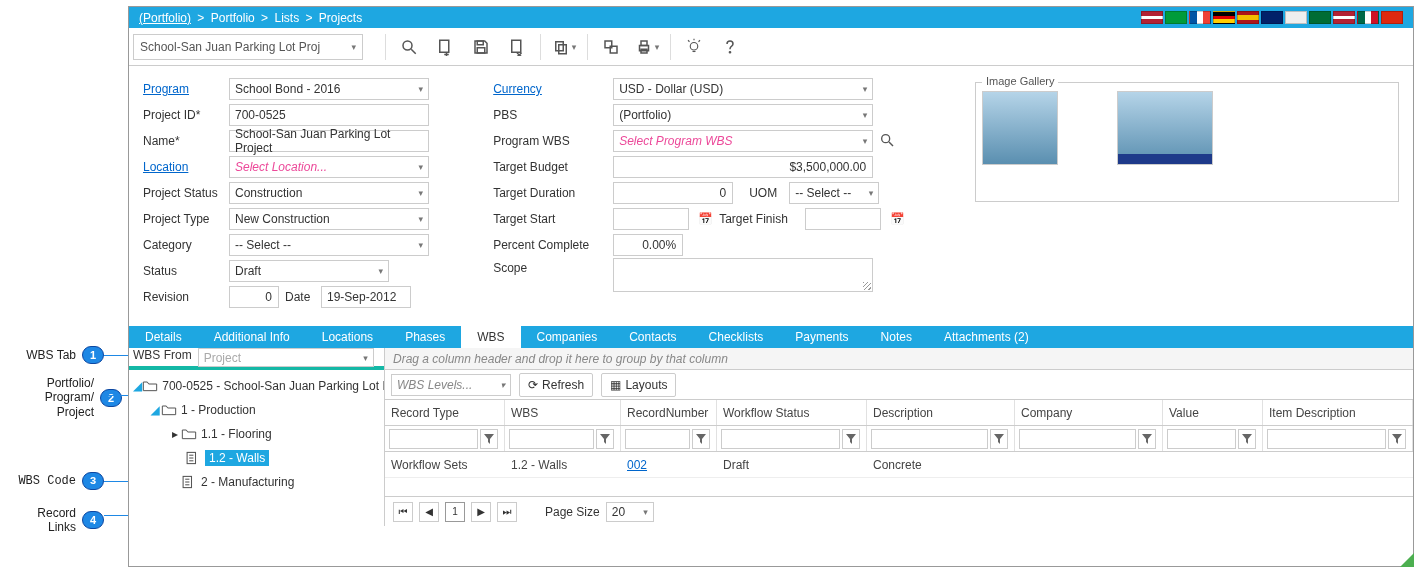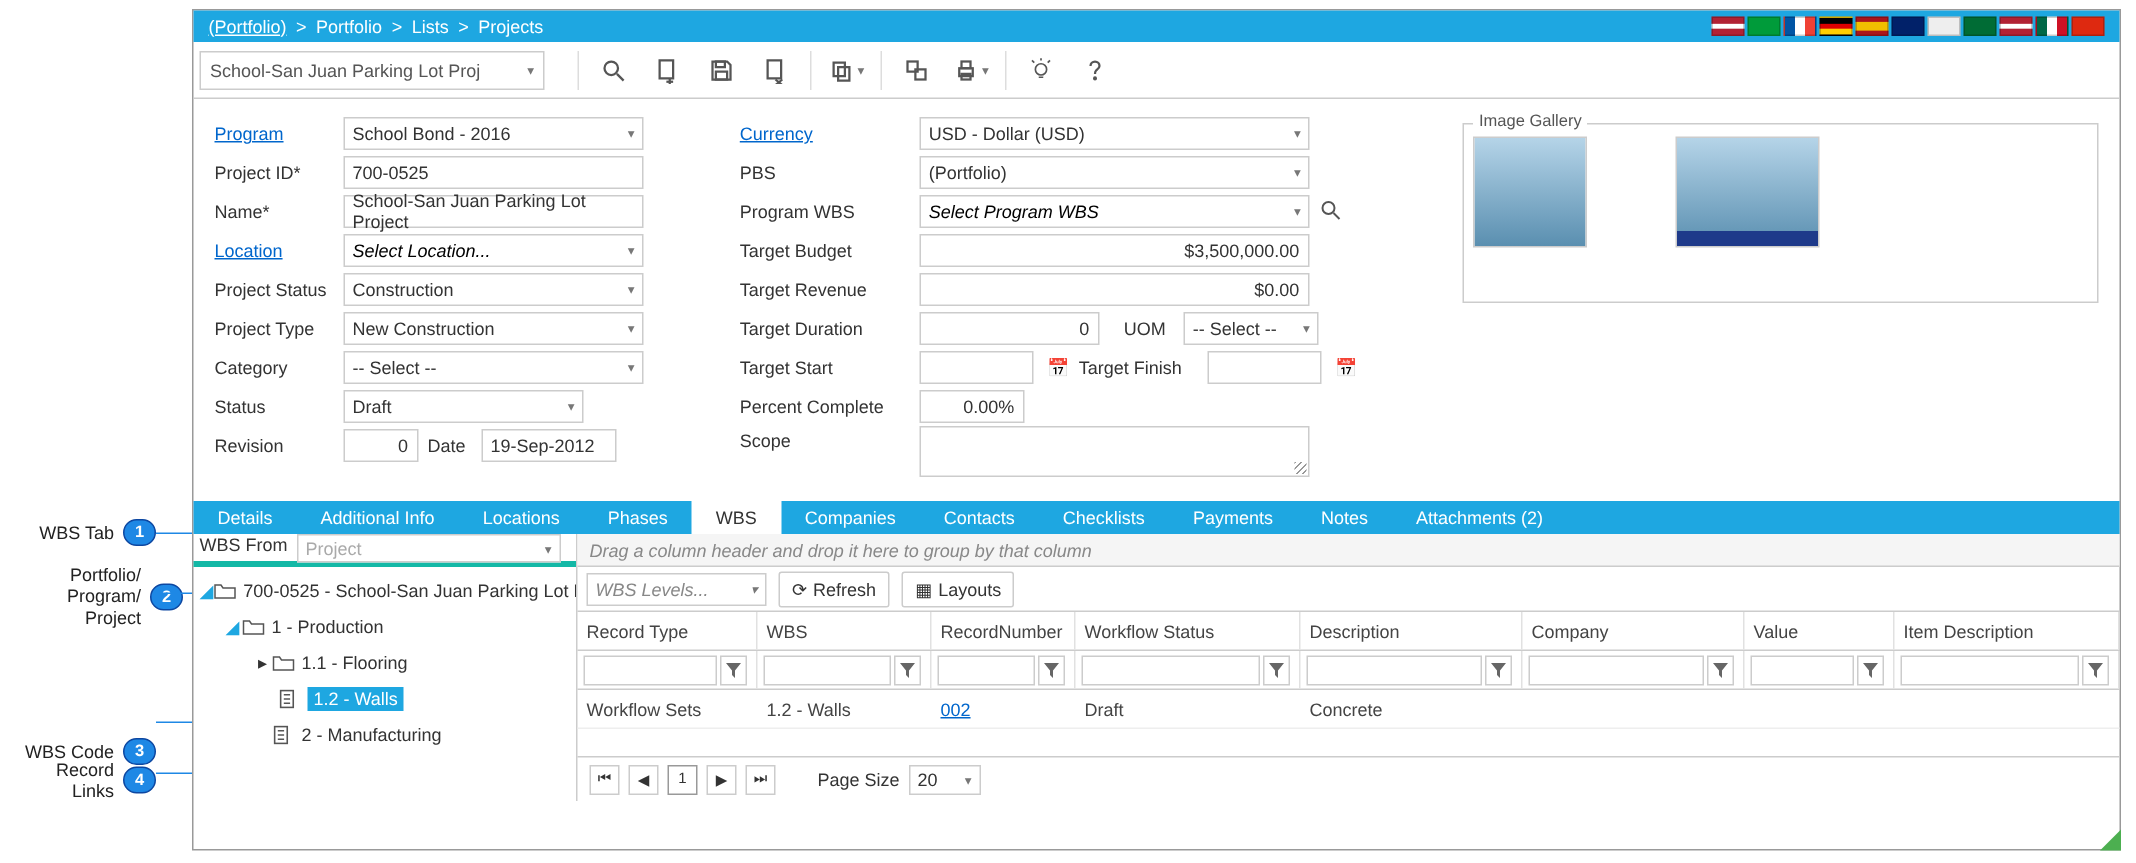--- a/index.html
+++ b/index.html
@@ -37,21 +37,21 @@
 .col1 { width: 356px; }
 .col2 { width: 490px; }
 .col3 { flex: 1; }
 .frow { display: flex; align-items: center; height: 26px; margin-bottom: 0px; }
 .flabel { width: 86px; font-size: 12px; color: #333; }
 .flabel.link { color: #0066cc; text-decoration: underline; cursor: pointer; }
 .finput, .fselect { height: 22px; border: 1px solid #ccc; padding: 0 5px; font-size: 12px; color: #333; background: #fff; display: flex; align-items: center; justify-content: space-between; }
 .fselect { cursor: pointer; }
 .fselect .caret { font-size: 9px; color: #777; }
 .col1 .finput, .col1 .fselect { width: 200px; }
-.placeholder { color: #000000; font-style: italic; text-align: right; }
+.placeholder { color: #ec4899; font-style: italic; text-align: right; }
 .frow .sub { display: flex; align-items: center; gap: 6px; }
 .numright { text-align: right; padding-right: 6px; justify-content: flex-end; }
 
 .col2 .flabel { width: 120px; }
 .col2 .finput, .col2 .fselect { width: 260px; }
 
 .gallery-box { border: 1px solid #ccc; width: 424px; height: 120px; position: relative; margin-top: 6px; margin-left: 0px; }
 .gallery-label { position: absolute; top: -8px; left: 6px; background: #fff; padding: 0 4px; font-size: 11px; color: #555; }
 .thumb { display: inline-block; margin: 8px 6px; border: 1px solid #ccc; background: linear-gradient(#b5d4e8, #5a8fb0); }
 .thumb.t1 { width: 76px; height: 74px; }
@@ -110,21 +110,21 @@
   <div class="callout-bubble">1</div>
 </div>
 <div class="callout-line" style="top:355px; left:104px; width:396px;"></div>
 
 <div class="callout" style="top:376px; left:34px;">
   <div class="callout-text"><span>Portfolio/</span><br><span>Program/</span><br><span>Project</span></div>
   <div class="callout-bubble">2</div>
 </div>
 <div class="callout-line" style="top:395px; left:104px; width:80px;"></div>
 
-<div class="callout" style="top:492px; left:16px;">
+<div class="callout" style="top:472px; left:16px;font-family:Liberation Mono, monospace;">
   <div class="callout-text">WBS Code</div>
   <div class="callout-bubble">3</div>
 </div>
 <div class="callout-line" style="top:481px; left:104px; width:210px;"></div>
 
 <div class="callout" style="top:506px; left:6px;">
   <div class="callout-text" style="width:70px">Record Links</div>
   <div class="callout-bubble">4</div>
 </div>
 <div class="callout-line" style="top:515px; left:104px; width:280px;"></div>
@@ -315,24 +315,20 @@
       <span style="margin-left:6px"><svg width="16" height="16" viewBox="0 0 24 24" fill="none" stroke="#555" stroke-width="2">
                 <circle cx="10" cy="10" r="6"></circle>
                 <line x1="15" y1="15" x2="21" y2="21"></line>
               </svg></span>
           </div>
     <div class="frow">
             <div class="flabel">Target Budget</div>
       <div class="finput numright">$3,500,000.00</div>
           </div>
     <div class="frow">
-            <div class="flabel">Target Revenue</div>
-      <div class="finput numright">$0.00</div>
-          </div>
-    <div class="frow">
             <div class="flabel">Target Duration</div>
       <div class="sub">
         <div class="finput numright" style="width:120px">0</div>
         <div style="width:44px; text-align:right; padding-right:6px">UOM</div>
         <div class="fselect" style="width:90px">
                 <span>-- Select --</span>
                 <span class="caret">▾</span>
               </div>
       </div>
           </div>

